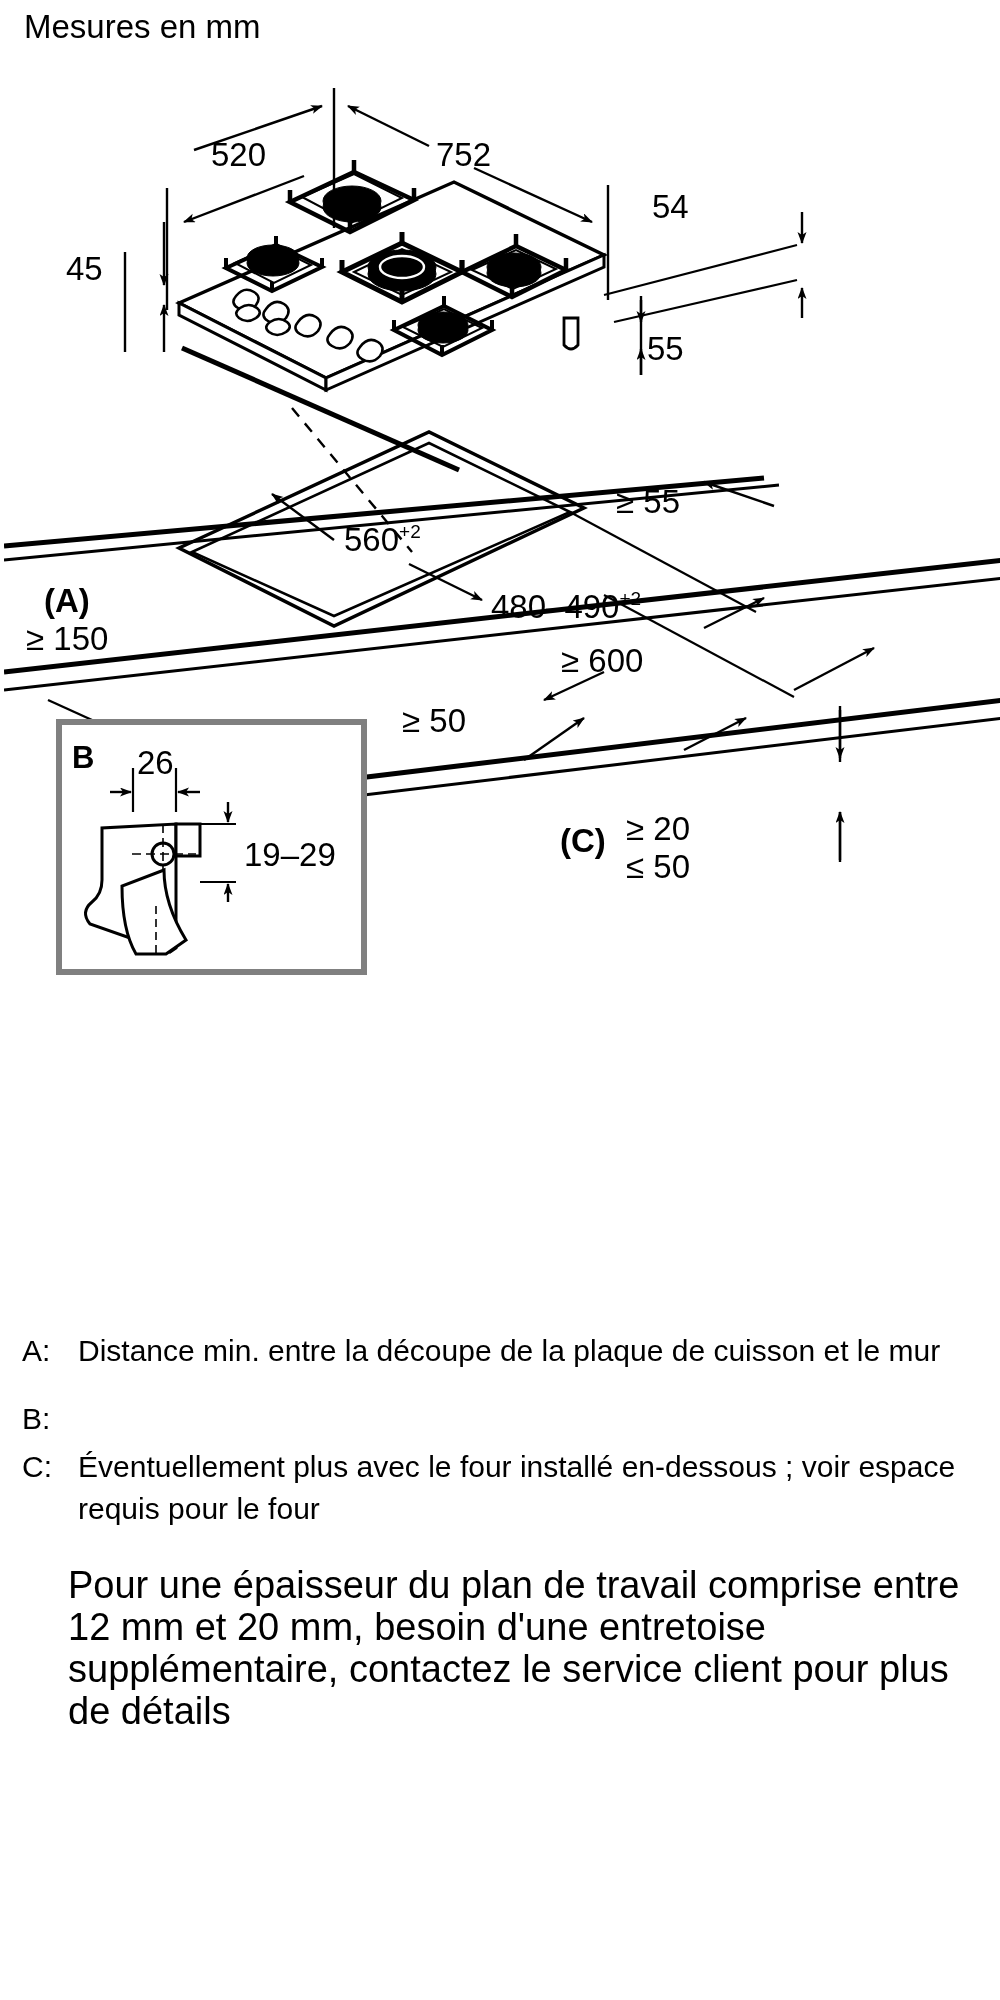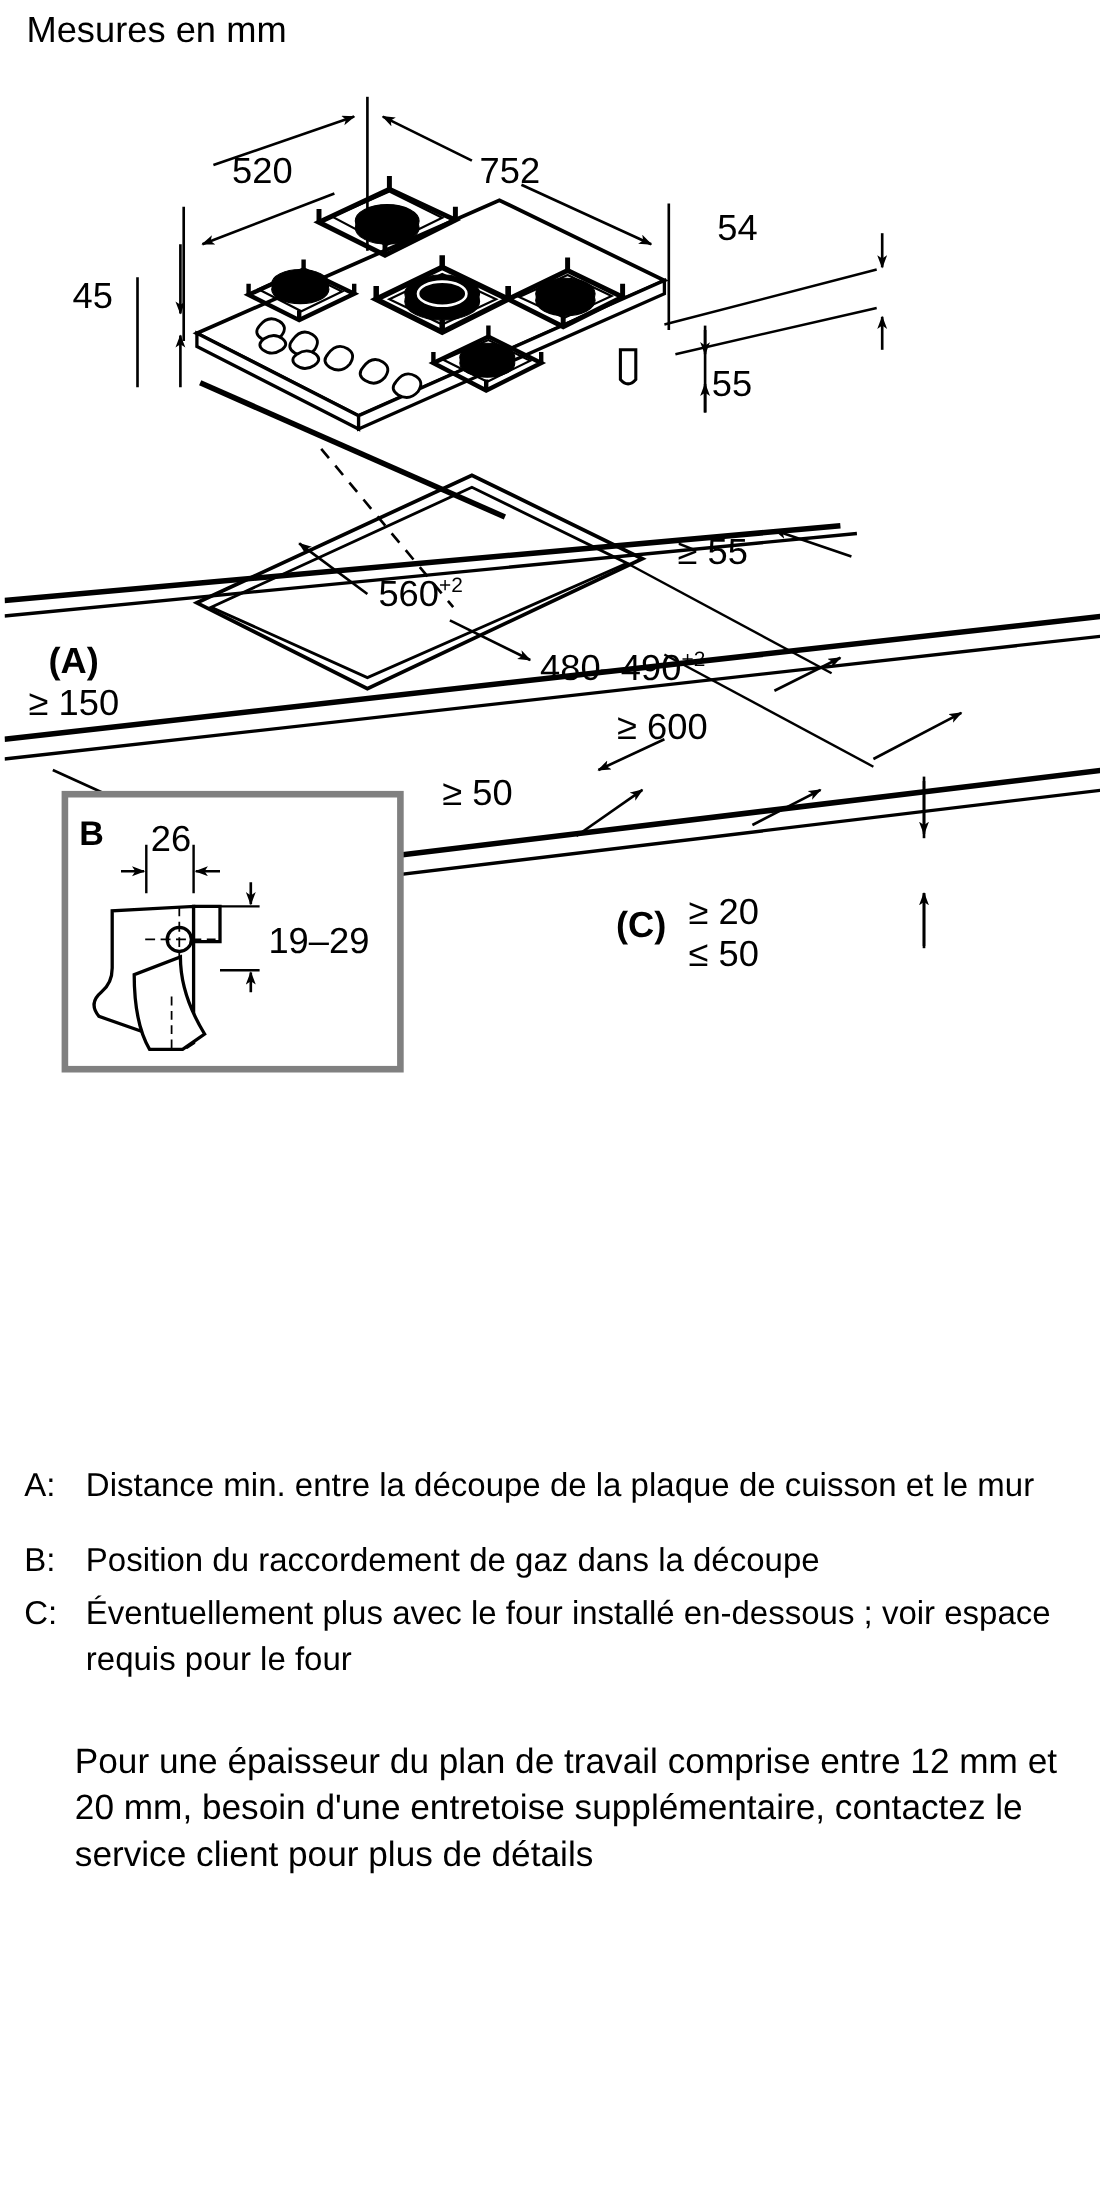--- a/index.html
+++ b/index.html
@@ -7,21 +7,21 @@
        font-family:"Liberation Sans","DejaVu Sans",sans-serif;color:#000;}
   .page{position:absolute;left:4px;top:0;width:1000px;height:2000px;overflow:hidden;}
   #diagram{position:absolute;left:0;top:0;}
   .title{position:absolute;left:20px;top:8px;font-size:33px;letter-spacing:0px;}
 
   
   .notes{position:absolute;left:18px;top:1330px;width:960px;}
   .note{display:flex;align-items:flex-start;margin-bottom:26px;}
   .note .key{font-size:30px;font-weight:400;width:44px;flex:0 0 44px;line-height:42px;}
   .note .txt{font-size:30px;line-height:42px;margin-left:12px;}
-  .para{font-size:32px;line-height:42px;margin-left:46px;margin-top:50px;}
+  .para{font-size:38px;line-height:42px;margin-left:46px;margin-top:34px;}
 </style>
 </head>
 <body>
 
 <div class="page">
 
   <div class="title">Mesures en mm</div>
 
   <svg id="diagram" width="1000" height="1320" viewBox="0 0 1000 1320">
     <defs>
@@ -267,21 +267,20 @@
     </g>
   </svg>
 
   <div class="notes">
     <div class="note">
       <div class="key">A:</div>
       <div class="txt">Distance min. entre la découpe de la plaque de cuisson et le mur</div>
     </div>
     <div class="note" style="margin-bottom:6px;">
       <div class="key">B:</div>
-      <div class="txt">Position du raccordement de gaz dans la découpe</div>
     </div>
     <div class="note">
       <div class="key">C:</div>
       <div class="txt">Éventuellement plus avec le four installé en-dessous ; voir espace requis pour le four</div>
     </div>
     <div class="para">Pour une épaisseur du plan de travail comprise entre 12 mm et 20 mm, besoin d'une entretoise supplémentaire, contactez le service client pour plus de détails</div>
   </div>
 
 </div>
 

